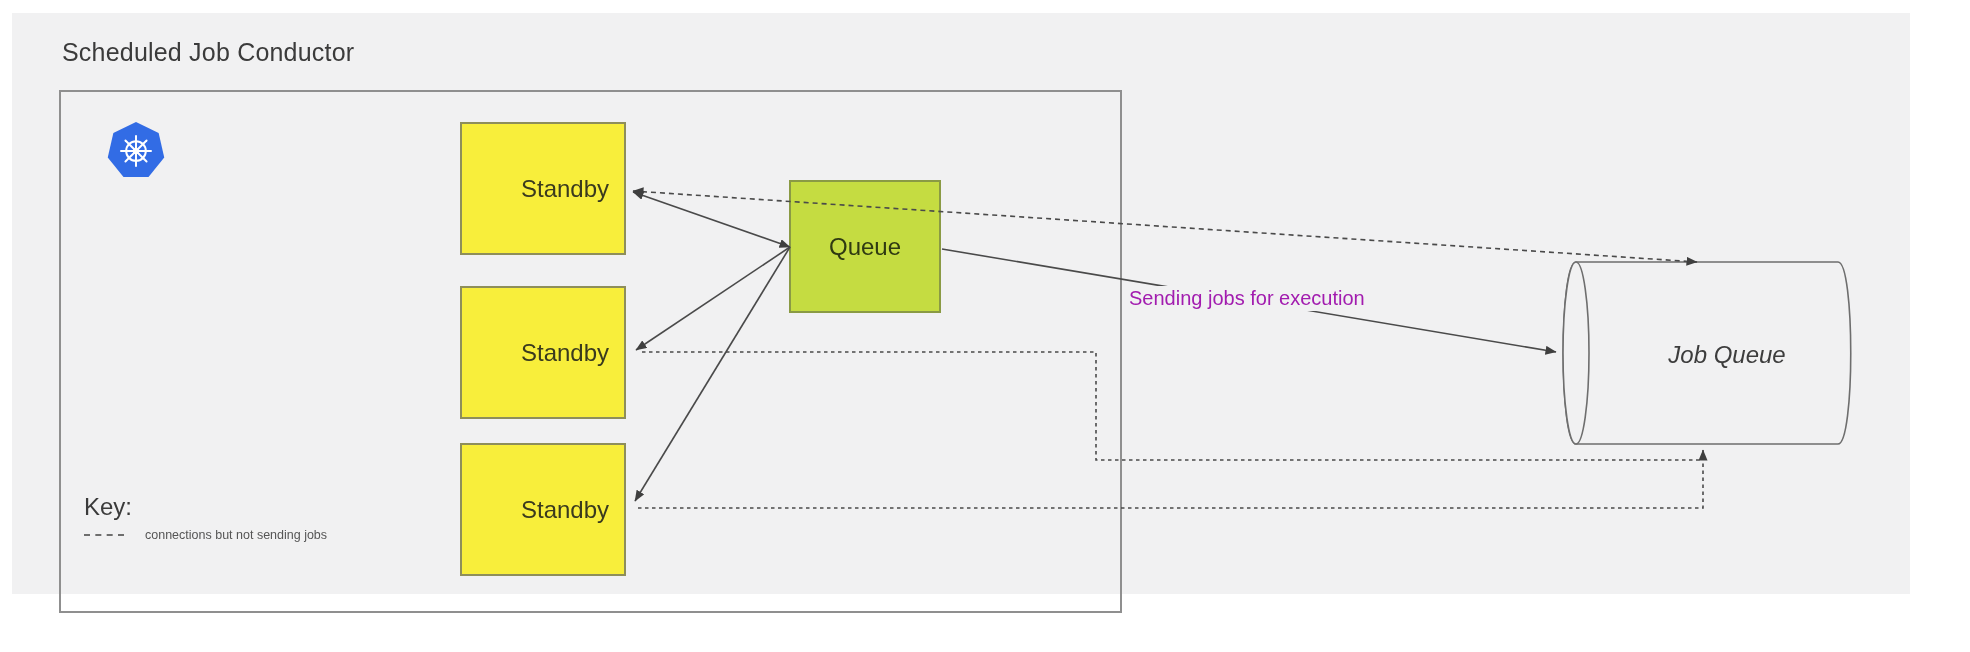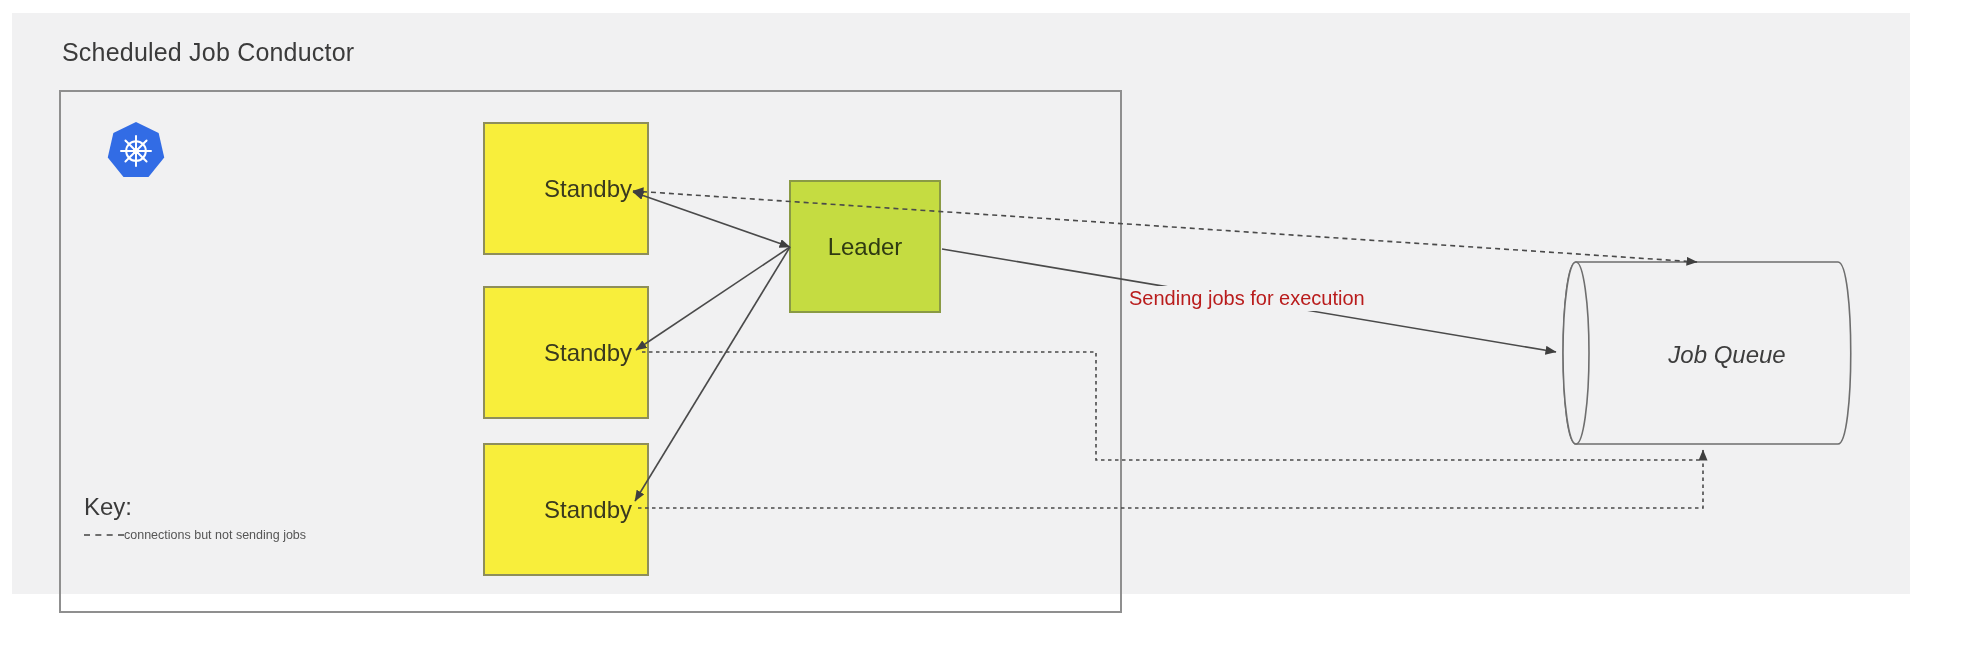--- a/index.html
+++ b/index.html
@@ -17,43 +17,43 @@
   .container-box{
     position:absolute;left:47px;top:77px;width:1059px;height:519px;
     border:2px solid var(--container-border,#8f8f8f);background:transparent;
   }
   .k8s{position:absolute;left:94px;top:108px;width:60px;height:60px;}
   .node{
     position:absolute;display:flex;align-items:center;justify-content:center;
     font-size:24px;color:#3a3a1e;box-sizing:border-box;
   }
   .standby{
-    left:471px;width:166px;height:133px;
+    left:448px;width:166px;height:133px;
     background:var(--standby-fill,#f8ee3b);border:2px solid var(--standby-border,#8e8e5a);padding-left:44px;
   }
   .standby.s1{top:109px;}
   .standby.s2{top:273px;}
   .standby.s3{top:430px;}
   .leader{
     left:777px;top:167px;width:152px;height:133px;
     background:var(--leader-fill,#c5dc41);border:2px solid var(--leader-border,#8a9a44);
     color:#2f3a12;
   }
   .queue-label{
     position:absolute;left:1630px;top:328px;width:170px;text-align:center;
     font-size:24px;color:#3d3d3d;font-style:italic;
   }
   .edge-label{
     position:absolute;left:1113px;top:273px;
-    font-size:20px;color:#b91c1c;background:var(--background,#f1f1f2);
+    font-size:20px;color:#a21caf;background:var(--background,#f1f1f2);
     padding:1px 4px;white-space:nowrap;
   }
   .key{position:absolute;left:72px;top:480px;}
   .key-title{font-size:24px;color:#3b3b3b;margin:0 0 7px 0;}
-  .key-row{display:flex;align-items:center;gap:0;}
+  .key-row{display:flex;align-items:center;gap:21px;}
   .key-dash{width:40px;height:0;border-top:2px dashed #6e6e6e;}
   .key-text{font-size:12.5px;color:#555;}
   svg.overlay{position:absolute;left:0;top:0;pointer-events:none;}
   .conn{stroke:var(--line,#4a4a4a);fill:none;}
   .conn.solid{stroke-width:1.6;}
   .conn.dashed{stroke-width:1.6;stroke-dasharray:5 4;}
   .conn.dotted{stroke-width:1.6;stroke-dasharray:3.5 3.5;}
   .cyl{stroke:#6e6e6e;stroke-width:1.6;fill:var(--background,#f1f1f2);}
 </style>
 </head>
@@ -87,21 +87,21 @@
     <div class="node standby s1">
       <span>Standby</span>
     </div>
     <div class="node standby s2">
       <span>Standby</span>
     </div>
     <div class="node standby s3">
       <span>Standby</span>
     </div>
     <div class="node leader">
-      <span>Leader</span>
+      <span>Queue</span>
     </div>
 
     <svg class="overlay" width="1898" height="639" viewBox="0 0 1898 639">
       <defs>
         <marker id="arr" markerWidth="12" markerHeight="9" refX="10.5" refY="4.5" orient="auto-start-reverse" markerUnits="userSpaceOnUse">
           <path d="M0,0 L11,4.5 L0,9 z" fill="#3f3f3f"></path>
         </marker>
       </defs>
 
       <g>

